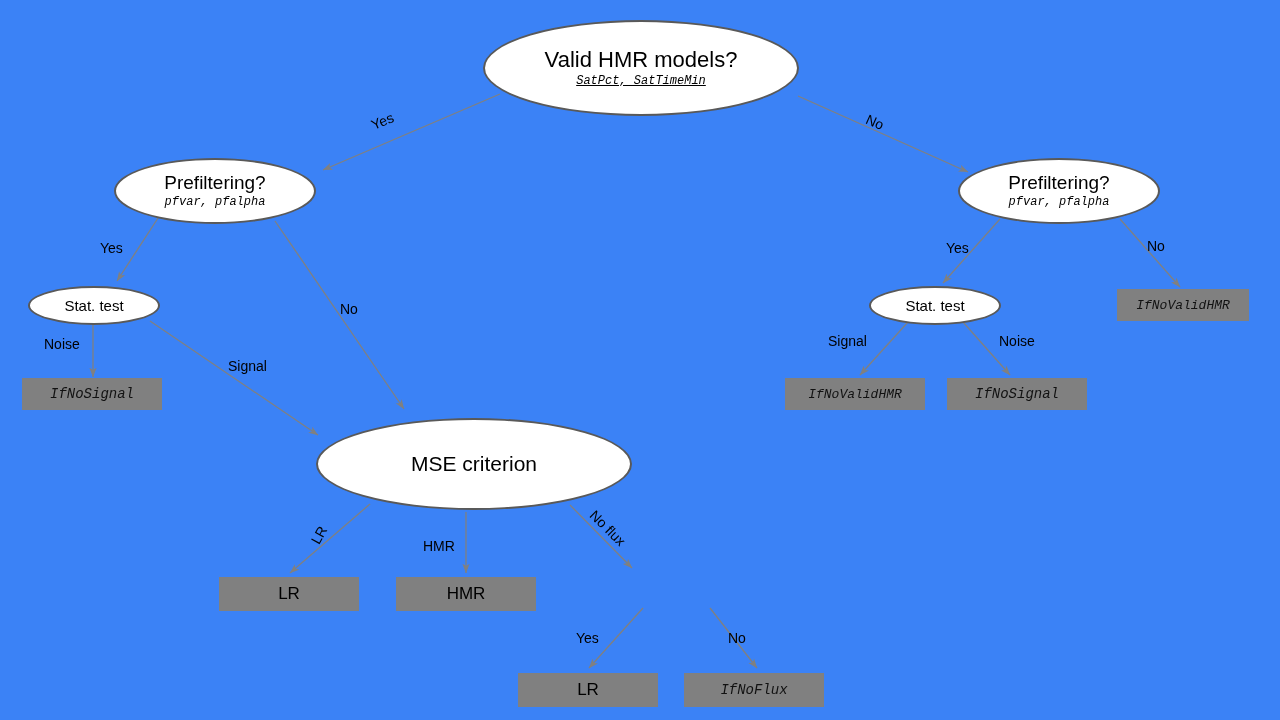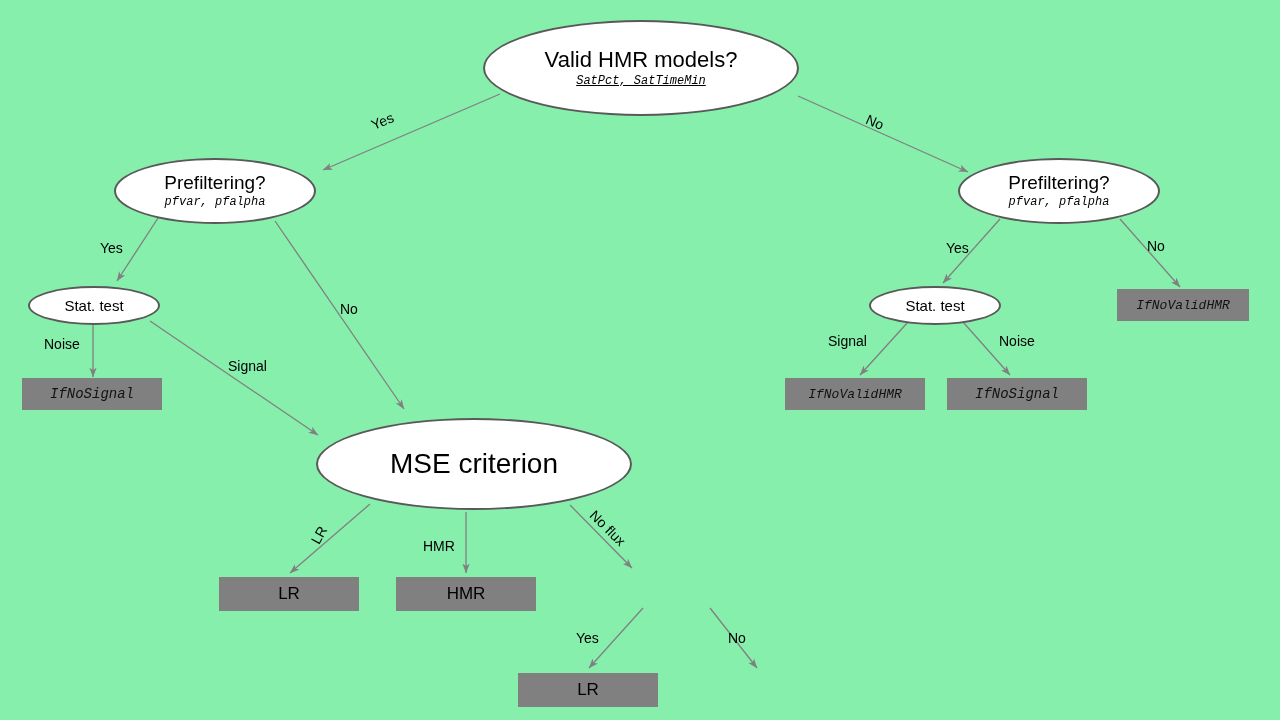--- a/index.html
+++ b/index.html
@@ -11,21 +11,21 @@
   body {
     width: 1280px;
     height: 720px;
     font-family: "Liberation Sans", sans-serif;
     overflow: hidden;
   }
   #canvas {
     position: relative;
     width: 1280px;
     height: 720px;
-    background: #86efac;
+    background: #3b82f6;
   }
   svg.edges {
     position: absolute;
     left: 0;
     top: 0;
     width: 1280px;
     height: 720px;
   }
   .node {
     position: absolute;
@@ -136,21 +136,21 @@
 
   <div class="node ellipse" style="left:28px; top:286px; width:132px; height:39px;">
     <span class="node-title" style="font-size:15px;">Stat. test</span>
   </div>
 
   <div class="node ellipse" style="left:869px; top:286px; width:132px; height:39px;">
     <span class="node-title" style="font-size:15px;">Stat. test</span>
   </div>
 
   <div class="node ellipse" style="left:316px; top:418px; width:316px; height:92px;">
-    <span class="node-title" style="font-size:28px;text-align:center;">MSE criterion</span>
+    <span class="node-title" style="font-size:21px;text-align:center;">MSE criterion</span>
   </div>
 
 
   <div class="node box" style="left:22px; top:378px; width:140px; height:32px;">
     <span class="node-code" style="font-size:14px;">IfNoSignal</span>
   </div>
 
   <div class="node box" style="left:1117px; top:289px; width:132px; height:32px;">
     <span class="node-code" style="font-size:13px;">IfNoValidHMR</span>
   </div>
@@ -168,20 +168,23 @@
   </div>
 
   <div class="node box" style="left:396px; top:577px; width:140px; height:34px;">
     <span class="node-title" style="font-size:17px;">HMR</span>
   </div>
 
   <div class="node box" style="left:518px; top:673px; width:140px; height:34px;">
     <span class="node-title" style="font-size:17px;">LR</span>
   </div>
 
+  <div class="node box" style="left:684px; top:673px; width:140px; height:34px;">
+    <span class="node-code" style="font-size:14px;">IfNoFlux</span>
+  </div>
 
   <div class="edge-label" style="left:371px; top:113px; transform: rotate(-23deg);">Yes</div>
 
   <div class="edge-label" style="left:866px; top:114px; transform: rotate(24deg);">No</div>
 
   <div class="edge-label" style="left:100px; top:240px;">Yes</div>
 
   <div class="edge-label" style="left:340px; top:301px;">No</div>
 
   <div class="edge-label" style="left:946px; top:240px;">Yes</div>

